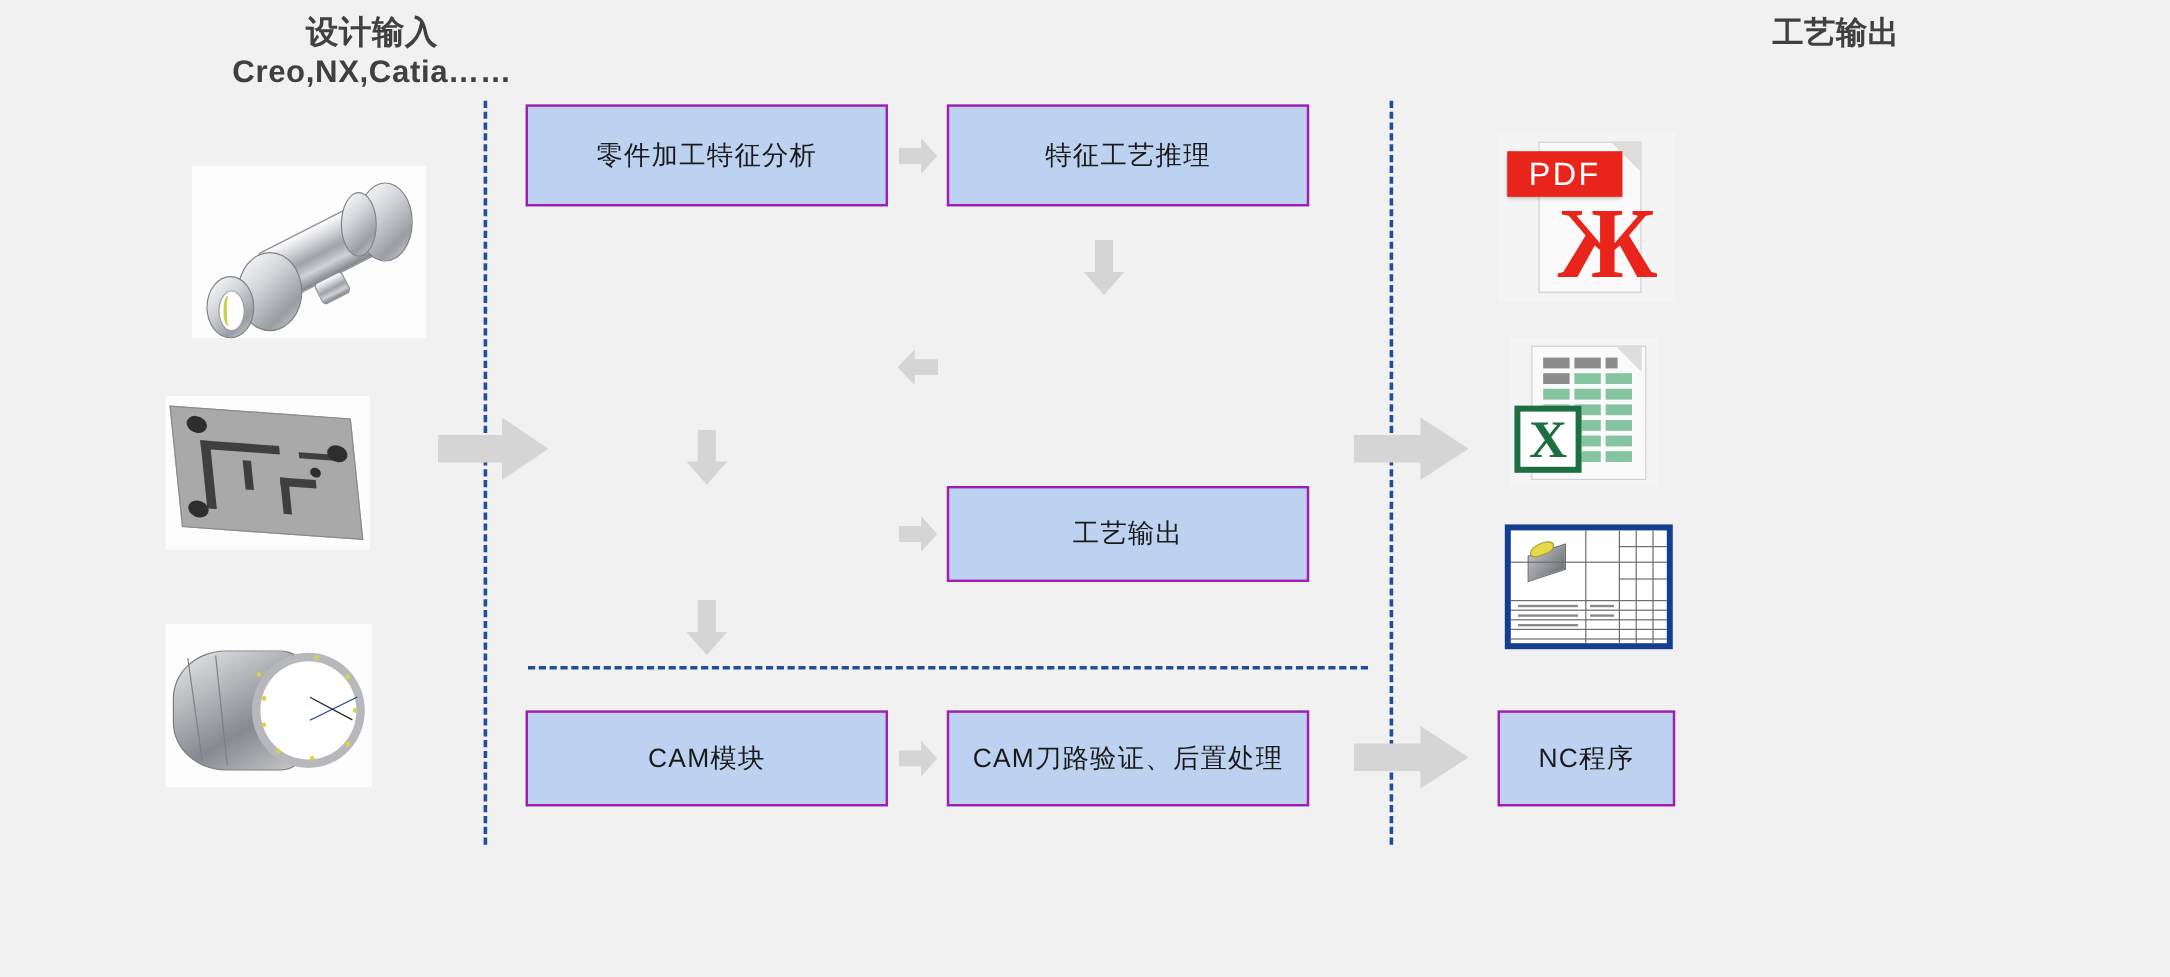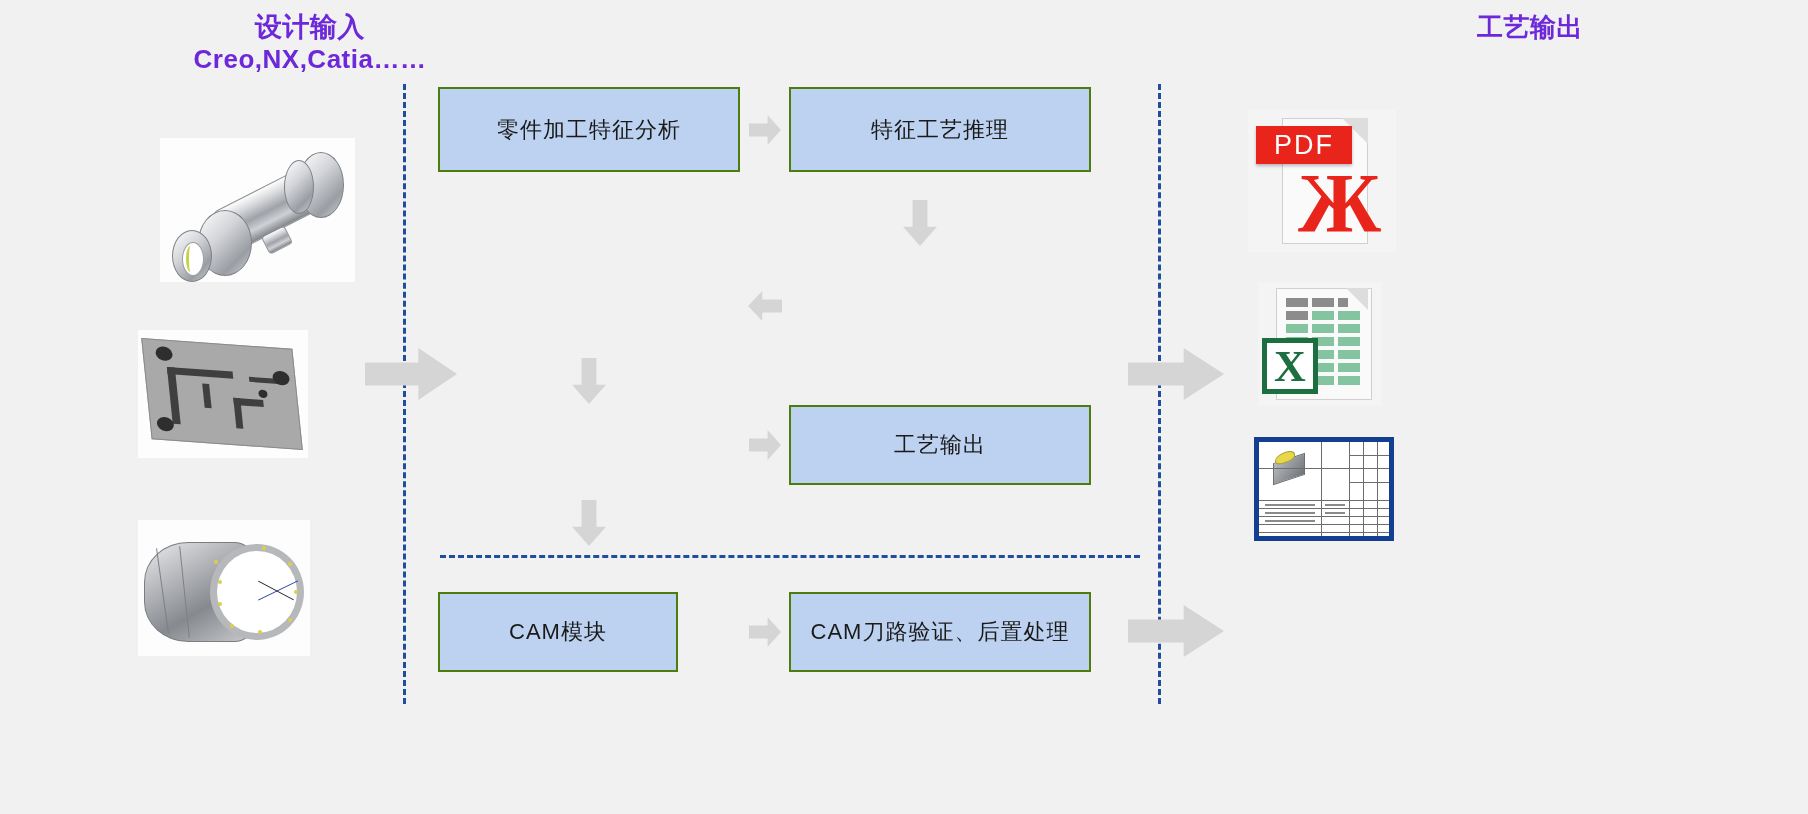--- a/index.html
+++ b/index.html
@@ -12,21 +12,21 @@
     position: relative;
     width: 1808px;
     height: 814px;
     background: #f1f1f1;
     overflow: hidden;
   }
 
   
   .heading {
     position: absolute;
-    color: #6d28d9;
+    color: #404040;
     font-weight: bold;
     text-align: center;
     line-height: 1.18;
     white-space: nowrap;
     letter-spacing: 0.5px;
   }
   #title-design-input { left: 110px; top: 12px; width: 400px; font-size: 27px; }
   #title-design-input .sub { font-size: 26px; display: block; }
   #title-center { left: 600px; top: 14px; width: 360px; font-size: 26px; }
   #title-output  { left: 1400px; top: 12px; width: 260px; font-size: 26px; }
@@ -42,21 +42,21 @@
   #hdash {
     position: absolute;
     left: 440px; top: 555px; width: 700px; height: 0;
     border-top: 3px dashed #1f4e9c;
   }
 
   
   .pbox {
     position: absolute;
     background: #bdd2f0;
-    border: 2px solid #4d7c0f;
+    border: 2px solid #a21caf;
     display: flex;
     align-items: center;
     justify-content: center;
     color: #1a1a1a;
     font-size: 22px;
     text-align: center;
     letter-spacing: 1px;
   }
 
   
@@ -246,26 +246,27 @@
 
   <div class="arrow arrow-down" style="left:572px; top:358px; width:34px; height:46px;"></div>
 
 
   <div class="arrow arrow-right" style="left:749px; top:430px; width:32px; height:30px;"></div>
 
   <div class="pbox" style="left:789px; top:405px; width:302px; height:80px;">工艺输出</div>
 
   <div class="arrow arrow-down" style="left:572px; top:500px; width:34px; height:46px;"></div>
 
-  <div class="pbox" style="left:438px; top:592px; width:240px; height:80px;">CAM模块</div>
+  <div class="pbox" style="left:438px; top:592px; width:302px; height:80px;">CAM模块</div>
 
   <div class="arrow arrow-right" style="left:749px; top:617px; width:32px; height:30px;"></div>
 
   <div class="pbox" style="left:789px; top:592px; width:302px; height:80px;">CAM刀路验证、后置处理</div>
 
+  <div class="pbox" style="left:1248px; top:592px; width:148px; height:80px;">NC程序</div>
 
   <div style="position:absolute; left:1248px; top:110px; width:148px; height:142px; background:#f4f4f4;">
     <div class="doc-sheet" style="left:34px; top:8px; width:86px; height:126px;"></div>
     <div class="doc-fold" style="left:94px; top:8px;"></div>
     <div class="pdf-banner" style="left:8px; top:16px; width:96px; height:38px;">PDF</div>
     <div class="pdf-swoosh" style="left:50px; top:52px;">Ж</div>
   </div>
 
   <div style="position:absolute; left:1258px; top:282px; width:124px; height:124px; background:#f4f4f4;">
     <div class="doc-sheet" style="left:18px; top:6px; width:96px; height:112px;"></div>

